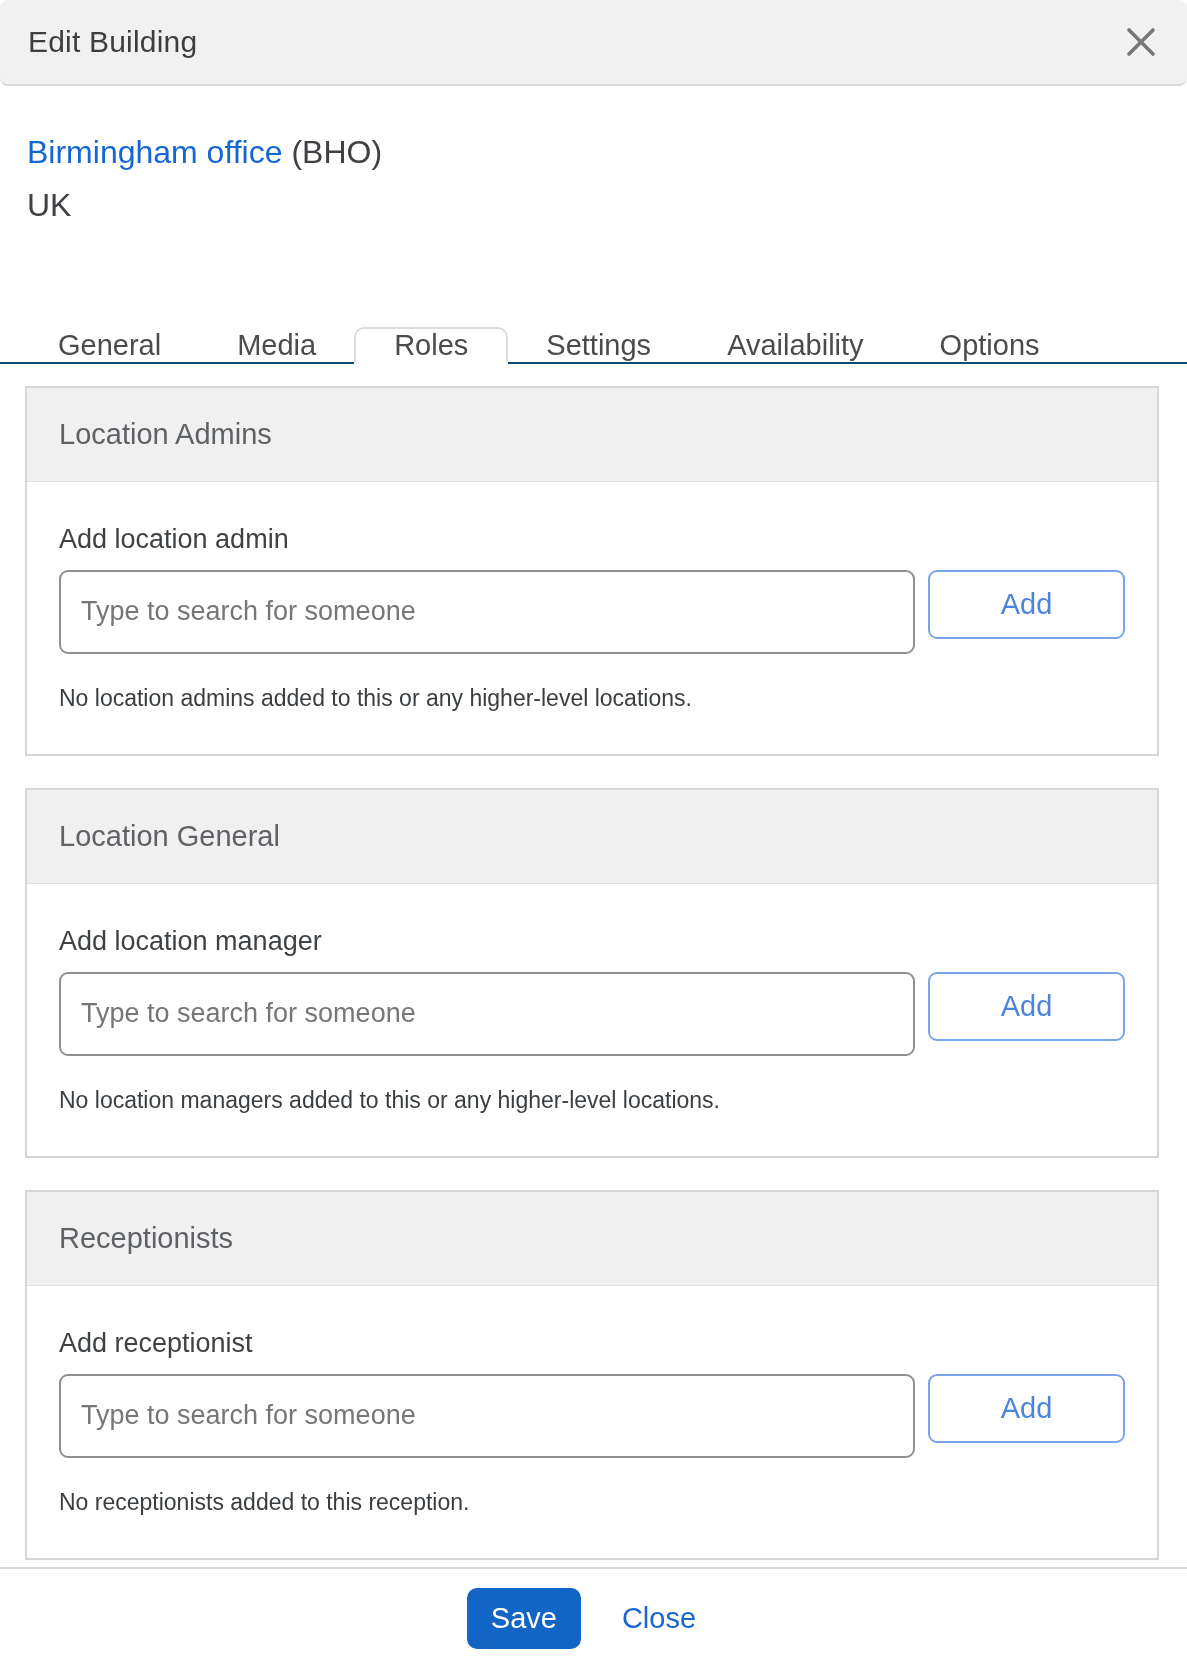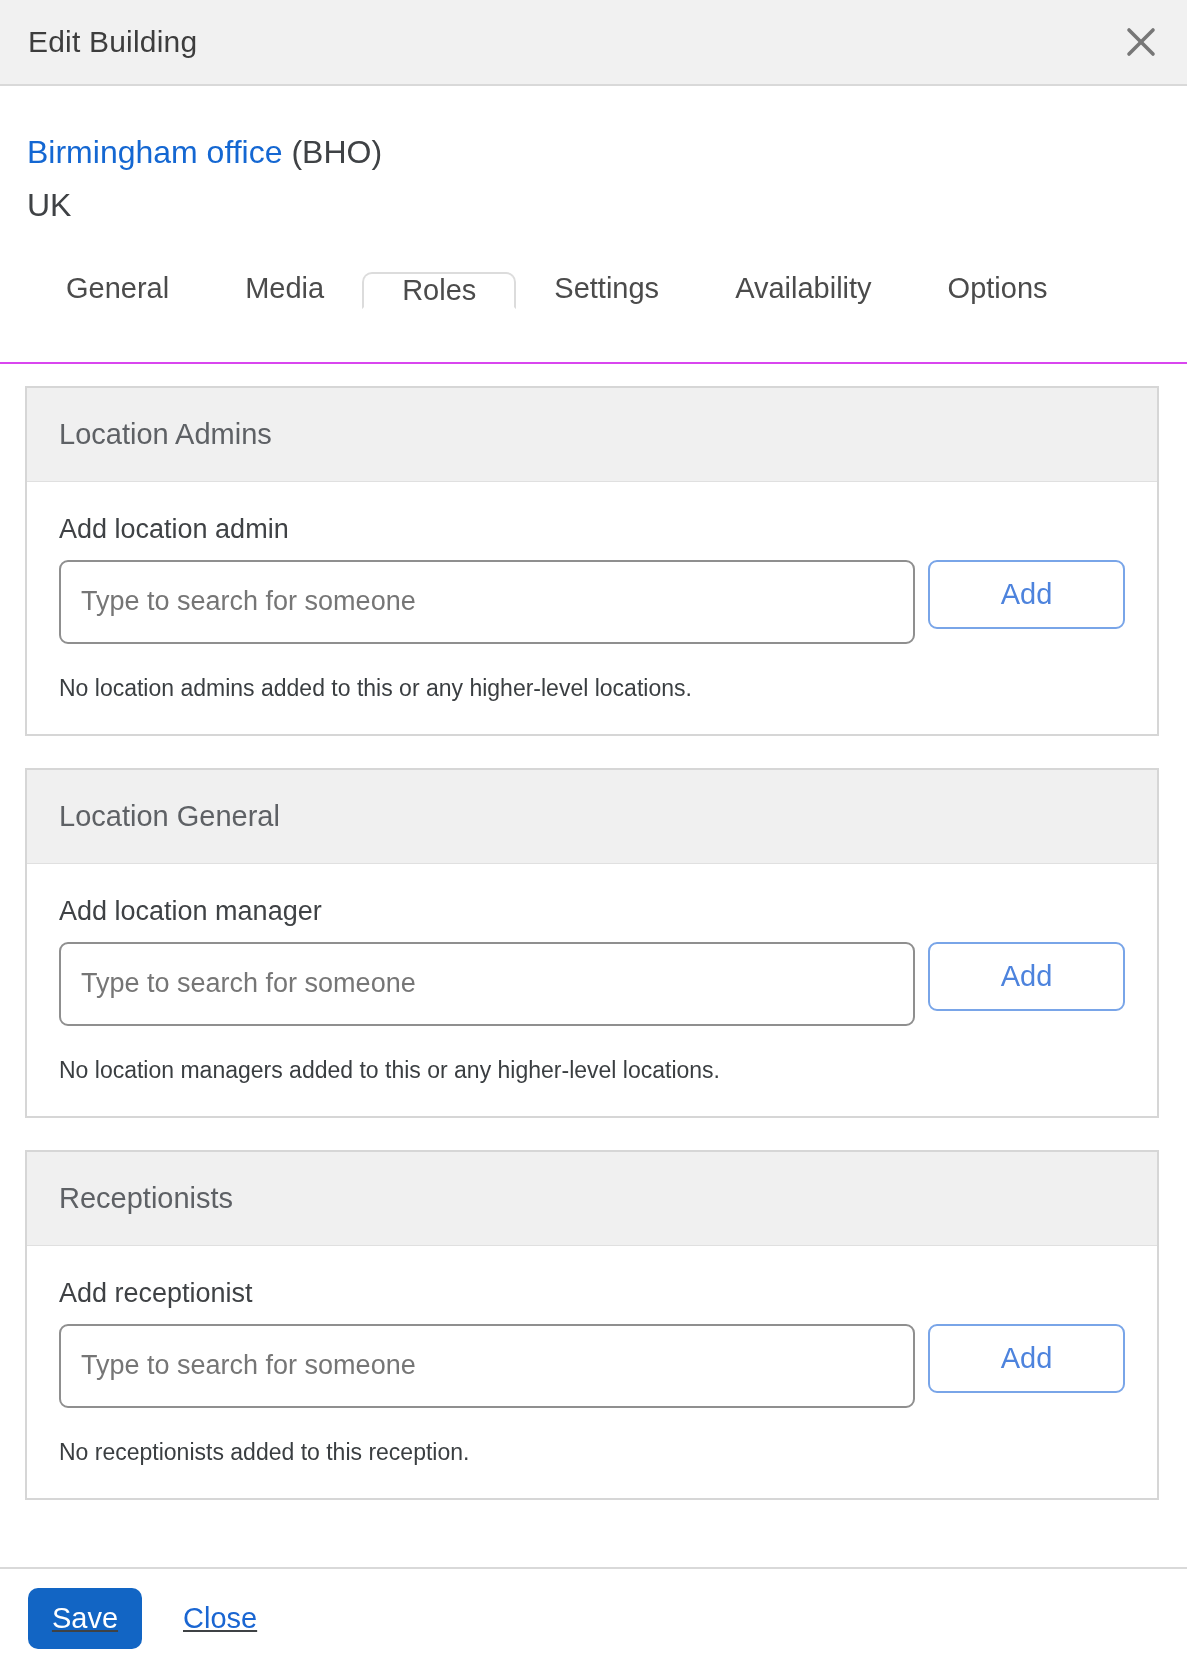--- a/index.html
+++ b/index.html
@@ -15,42 +15,43 @@
     background:#fff;
     overflow:hidden;
   }
   
   .modal-header {
     height:86px; flex:0 0 86px;
     background:#f1f1f1;
     border-bottom:2px solid #d9d9d9;
     display:flex; align-items:center;
     padding:0 29px 0 28px;
+    border-radius:8px;
   }
   .modal-title {
     font-size:30px; font-weight:500; color:#3d3d3d;
     letter-spacing:.2px;
   }
   .close-x {
     margin-left:auto; cursor:pointer;
     width:34px; height:34px; display:flex; align-items:center; justify-content:center;
   }
   
   .name-block { margin:47px 28px 0 27px; line-height:1.2; }
   .name-line { font-size:32px; }
   .building-link { color:#1467d2; cursor:pointer; }
   .building-code { color:#3f4245; }
   .country-line { font-size:32px; margin-top:15px; color:#3f4245; }
   
   .tabs {
     margin-top:47px;
     height:92px; flex:0 0 92px;
-    display:flex; align-items:flex-start;
-    border-bottom:2px solid #d946ef;
-    padding-left:28px;
+    display:flex; align-items:flex-end;
+    border-bottom:2px solid #0c4a6e;
+    padding-left:20px;
   }
   .tab {
     display:flex; align-items:center;
     padding:0 38px;
     font-size:29px; color:#4b4b4b;
     cursor:pointer; white-space:nowrap;
   }
   .tab.active {
     background:#fff;
     border:2px solid #dcdcdc;
@@ -67,21 +68,21 @@
   }
   .panel:first-child { margin-top:22px; }
   .panel-header {
     height:94px;
     background:#f0f0f0;
     border-bottom:1px solid #e0e0e0;
     display:flex; align-items:center;
     padding:0 32px;
     font-size:29px; color:#5e6165;
   }
-  .panel-body { padding:32px 32px; }
+  .panel-body { padding:42px 32px; }
   .field-label { font-size:27px; color:#3f4245; margin-bottom:15px; }
   .input-row { display:flex; gap:13px; }
   .search-input {
     flex:1; height:84px;
     border:2px solid #8f8f8f; border-radius:9px;
     padding:0 20px;
     font-family:"Liberation Sans", sans-serif;
     font-size:27px; color:#3f4245;
     outline:none; background:#fff;
   }
@@ -93,24 +94,23 @@
     color:#4d83dd; font-size:29px;
     font-family:"Liberation Sans", sans-serif;
     cursor:pointer;
   }
   .empty-text { margin-top:31px; font-size:23px; color:#3a3e41; }
   
   .modal-footer {
     margin-top:auto;
     border-top:2px solid #d9d9d9;
     height:101px; flex:0 0 101px;
-    display:flex; align-items:center; justify-content:flex-start;
+    display:flex; align-items:center; justify-content:center;
     padding:0 52px 0 28px;
     background:#fff;
-    text-decoration:underline;
   }
   .save-btn {
     min-width:114px; height:61px;
     background:#1265c4; color:#fff;
     border:none; border-radius:10px;
     font-size:29px; font-weight:500;
     font-family:"Liberation Sans", sans-serif;
     cursor:pointer;
     padding:0 22px;
   }

